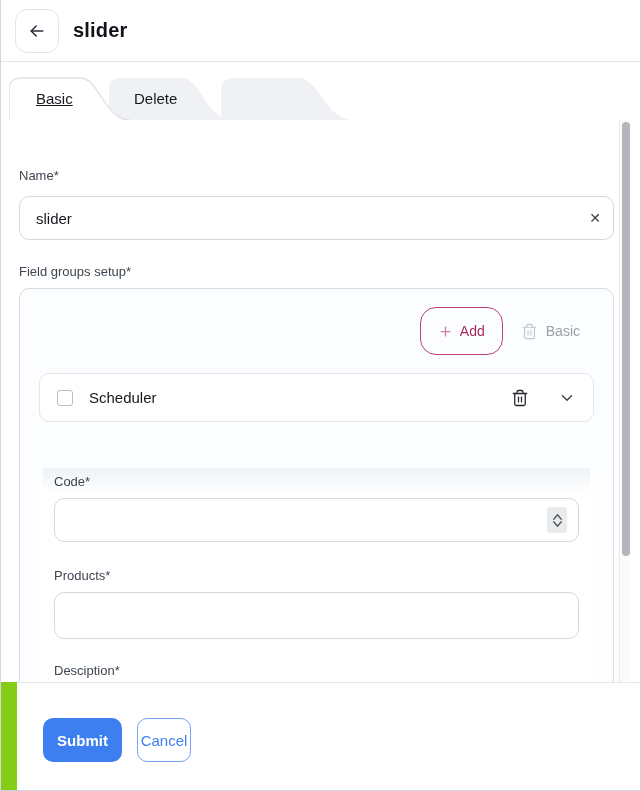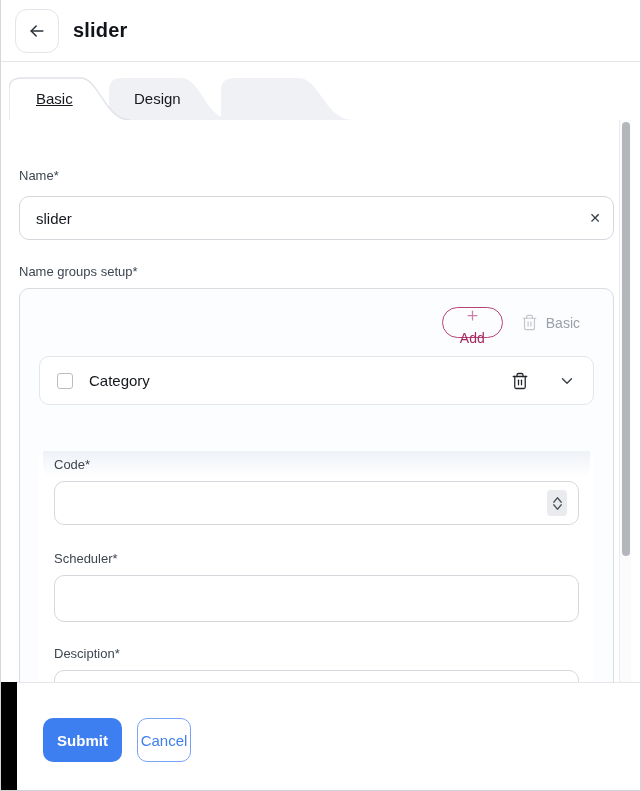--- a/index.html
+++ b/index.html
@@ -1,20 +1,20 @@
 <!DOCTYPE html>
 <html><head>
 <meta charset="utf-8">
 <style>
   * { margin:0; padding:0; box-sizing:border-box; }
   html,body { background:#fff; }
   body { font-family:"Liberation Sans", sans-serif; color:#15181d; }
 
   .window {
-    position:relative; width:641px; height:791px; background:#000000;
+    position:relative; width:641px; height:791px; background:#84cc16;
     border-left:1px solid #d3d6da; border-right:1px solid #d3d6da; border-bottom:1px solid #cfd2d6;
     overflow:hidden;
   }
 
   
   .header {
     position:absolute; top:0; left:0; right:0; height:62px;
     background:#fff; border-bottom:1px solid #e3e5e8;
     display:flex; align-items:center;
   }
@@ -62,23 +62,23 @@
 
   .group-container {
     margin-top:8px; width:595px; height:480px;
     border:1px solid #d9dce0; border-radius:10px; background:#fcfdfe;
   }
   .group-toolbar {
     display:flex; justify-content:flex-end; align-items:center;
     padding:18px 33px 0 0; gap:18px;
   }
   .add-btn {
-    display:flex; align-items:center; gap:7px; height:31px; padding:0 17px;
+    display:flex; align-items:center; gap:7px; height:48px; padding:0 17px;
     border:1px solid #b8437a; border-radius:16px; background:transparent; cursor:pointer;
-    font-family:"Liberation Sans", sans-serif; font-size:14px; color:#a62a60;flex-direction:column;
+    font-family:"Liberation Sans", sans-serif; font-size:14px; color:#a62a60;
   }
   .add-btn .plus { color:#cb7ea6; display:flex; }
   .delete-btn {
     display:flex; align-items:center; gap:8px; height:31px; border:none; background:transparent;
     font-family:"Liberation Sans", sans-serif; font-size:14px; color:#9aa1a9; cursor:default;
   }
   .delete-btn .trash-light { color:#c3c7cd; display:flex; }
 
   .accordion { margin:18px 19px 0 19px; }
   .acc-header {
@@ -167,38 +167,38 @@
       <svg class="tab-bg" viewBox="0 0 130 43" preserveAspectRatio="none">
         <path d="M0 43 V13 Q0 1 13 1 H76 C96 1 102 43 129 43 Z" fill="#ffffff"></path>
         <path d="M0 43 V13 Q0 1 13 1 H76 C96 1 102 43 129 43" fill="none" stroke="#dfe2e6" stroke-width="1.4"></path>
       </svg>
       <span class="tab-label">Basic</span>
     </div>
     <div class="tab tab-design">
       <svg class="tab-bg" viewBox="0 0 130 43" preserveAspectRatio="none">
         <path d="M0 43 V13 Q0 1 13 1 H76 C96 1 102 43 129 43 Z" fill="#f0f1f4"></path>
       </svg>
-      <span class="tab-label">Design</span>
+      <span class="tab-label">Delete</span>
     </div>
     <div class="tab tab-scheduler">
       <svg class="tab-bg" viewBox="0 0 130 43" preserveAspectRatio="none">
         <path d="M0 43 V13 Q0 1 13 1 H76 C96 1 102 43 129 43 Z" fill="#f0f1f4"></path>
       </svg>
     </div>
   </div>
 
   <div class="scroll-area">
 
     <label class="field-label lbl-name">Name*</label>
     <div class="name-wrap">
       <input class="text-input" value="slider" style="">
       <span class="clear-x">✕</span>
     </div>
 
-    <label class="field-label lbl-groups">Name groups setup*</label>
+    <label class="field-label lbl-groups">Field groups setup*</label>
 
     <div class="group-container">
 
       <div class="group-toolbar">
         <button class="add-btn">
           <span class="plus">
             <svg width="15" height="15" viewBox="0 0 24 24" fill="none" stroke="currentColor" stroke-width="2" stroke-linecap="round">
                 <line x1="12" y1="5" x2="12" y2="19"></line>
                 <line x1="5" y1="12" x2="19" y2="12"></line>
               </svg>
@@ -215,21 +215,21 @@
                 <line x1="14" y1="11" x2="14" y2="17"></line>
               </svg>
           </span>
           <span>Basic</span>
         </button>
       </div>
 
       <div class="accordion">
         <div class="acc-header">
           <span class="checkbox"></span>
-          <span class="acc-title">Category</span>
+          <span class="acc-title">Scheduler</span>
           <span class="acc-spacer"></span>
           <button class="icon-btn trash-dark">
             <span style="display:flex;">
               <svg width="18" height="18" viewBox="0 0 24 24" fill="none" stroke="currentColor" stroke-width="1.7" stroke-linecap="round" stroke-linejoin="round">
                   <path d="M3 6h18"></path>
                   <path d="M8 6V4a2 2 0 0 1 2-2h4a2 2 0 0 1 2 2v2"></path>
                   <path d="M19 6v14a2 2 0 0 1-2 2H7a2 2 0 0 1-2-2V6"></path>
                   <line x1="10" y1="11" x2="10" y2="17"></line>
                   <line x1="14" y1="11" x2="14" y2="17"></line>
                 </svg>
@@ -256,21 +256,21 @@
                   </svg>
                 </span>
               <span style="display:flex;">
                   <svg width="9" height="6" viewBox="0 0 12 8" fill="none" stroke="currentColor" stroke-width="1.6" stroke-linecap="round" stroke-linejoin="round">
                     <polyline points="1 1 6 7 11 1"></polyline>
                   </svg>
                 </span>
             </span>
           </div>
 
-          <label class="field-label acc-field-label lbl-mid">Scheduler*</label>
+          <label class="field-label acc-field-label lbl-mid">Products*</label>
           <input class="plain-input" value="" style="">
 
           <label class="field-label acc-field-label lbl-last">Desciption*</label>
           <input class="plain-input" value="" style="">
 
         </div>
       </div>
 
     </div>
   </div>

